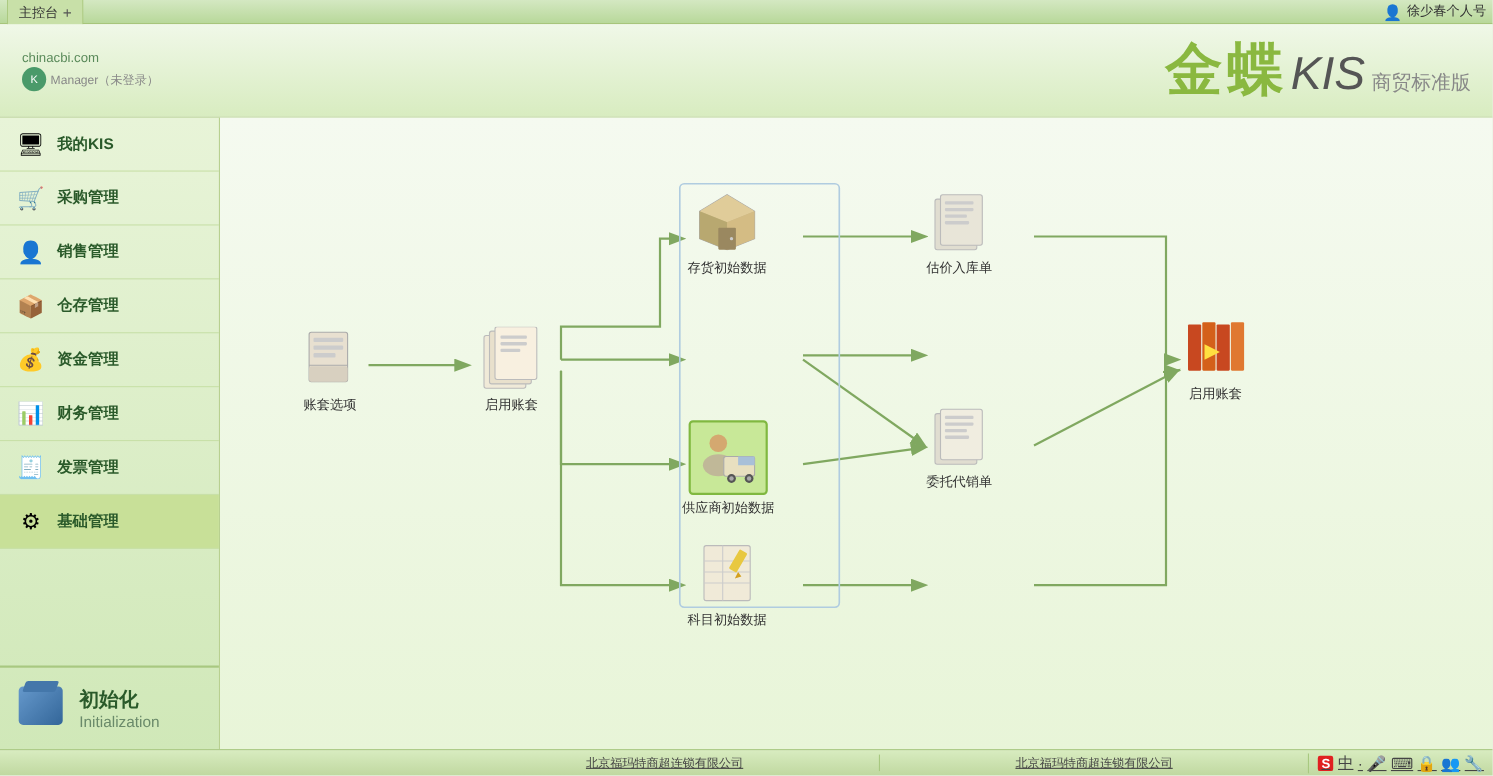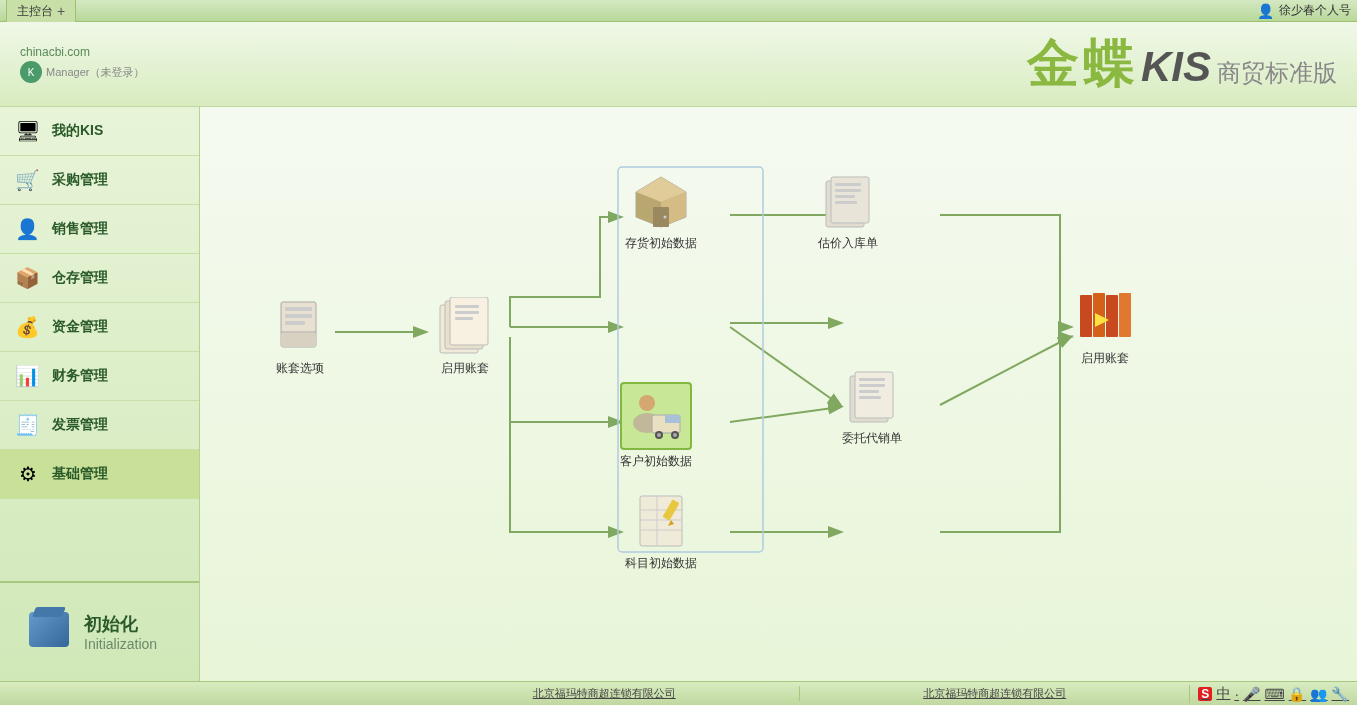--- a/index.html
+++ b/index.html
@@ -46,22 +46,22 @@
     }
     #header-logo-small { font-size: 12px; color: #5a8a5a; }
     #header-manager { font-size: 11px; color: #888; display: flex; align-items: center; gap: 4px; }
     #header-logo-icon { width: 22px; height: 22px; background: #4a9a6a; border-radius: 50%; display: inline-flex; align-items: center; justify-content: center; color: white; font-size: 10px; }
     #header-brand {
       margin-left: auto;
       display: flex; align-items: baseline; gap: 6px;
     }
     #brand-jin { font-size: 52px; color: #8ab840; font-weight: bold; letter-spacing: -2px; }
     #brand-die { font-size: 52px; color: #8ab840; font-weight: bold; }
-    #brand-kis { font-size: 42px; color: #555; font-style: italic; font-weight: bold; }
-    #brand-subtitle { font-size: 24px; color: #888; }
+    #brand-kis { font-size: 42px; color: #555; font-style: italic; font-weight: normal; }
+    #brand-subtitle { font-size: 18px; color: #888; }
 
     
     #main { display: flex; height: calc(705px - 22px - 85px - 24px); }
 
     
     #sidebar {
       width: 200px;
       background: linear-gradient(to bottom, #e8f4d8, #d0e8b8);
       border-right: 1px solid #b8d090;
       display: flex; flex-direction: column;
@@ -72,21 +72,21 @@
       cursor: pointer;
       border-bottom: 1px solid #c8e0a8;
       transition: background 0.1s;
     }
     .sidebar-item.active { background: #c8e098; }
     .sidebar-icon { width: 28px; height: 28px; display: flex; align-items: center; justify-content: center; font-size: 20px; flex-shrink: 0; }
     .sidebar-label { font-size: 14px; color: #2a5a2a; font-weight: bold; }
 
     
     #init-section {
-      padding: 24px;
+      padding: 12px;
       display: flex; align-items: center; gap: 10px;
       border-top: 2px solid #a8c880;
       margin-top: auto;
     }
     #init-text { }
     #init-title { font-size: 18px; color: #2a5a2a; font-weight: bold; }
     #init-subtitle { font-size: 14px; color: #6a8a6a; }
 
     
     #content {
@@ -323,41 +323,41 @@
             <ellipse cx="20" cy="36" rx="14" ry="10" fill="#c0b898"></ellipse>
 
             <rect x="25" y="28" width="28" height="18" rx="2" fill="#e8e0c0" stroke="#aaa" stroke-width="1"></rect>
             <polygon points="38,28 53,28 53,36 38,36" fill="#a8c0d8"></polygon>
             <circle cx="32" cy="48" r="4" fill="#555"></circle>
             <circle cx="32" cy="48" r="2" fill="#aaa"></circle>
             <circle cx="48" cy="48" r="4" fill="#555"></circle>
             <circle cx="48" cy="48" r="2" fill="#aaa"></circle>
           </svg>
         </div>
-        <div class="flow-node-label">客户初始数据</div>
+        <div class="flow-node-label">供应商初始数据</div>
       </div>
 
       <div class="flow-node" style="left:405px;top:365px;">
         <div class="flow-node-icon">
           <svg width="58" height="60" viewBox="0 0 58 60">
             <rect x="8" y="4" width="42" height="50" rx="2" fill="#f0ead8" stroke="#bbb" stroke-width="1"></rect>
 
             <line x1="8" y1="18" x2="50" y2="18" stroke="#ccc" stroke-width="1"></line>
             <line x1="8" y1="28" x2="50" y2="28" stroke="#ccc" stroke-width="1"></line>
             <line x1="8" y1="38" x2="50" y2="38" stroke="#ccc" stroke-width="1"></line>
             <line x1="25" y1="4" x2="25" y2="54" stroke="#ccc" stroke-width="1"></line>
 
             <rect x="35" y="8" width="8" height="20" rx="1" fill="#e8c840" transform="rotate(30 39 18)"></rect>
             <polygon points="39,28 36,34 42,32" fill="#d4a020"></polygon>
           </svg>
         </div>
         <div class="flow-node-label">科目初始数据</div>
       </div>
 
-      <div class="flow-node" style="left:598px;top:45px;">
+      <div class="flow-node" style="left:622px;top:45px;">
         <div class="flow-node-icon">
           <svg width="55" height="58" viewBox="0 0 55 58">
             <rect x="5" y="8" width="38" height="46" rx="2" fill="#e0ddd0" stroke="#bbb" stroke-width="1"></rect>
             <rect x="10" y="4" width="38" height="46" rx="2" fill="#e8e5d8" stroke="#bbb" stroke-width="1"></rect>
             <rect x="14" y="10" width="26" height="3" rx="1" fill="#ccc"></rect>
             <rect x="14" y="16" width="26" height="3" rx="1" fill="#ccc"></rect>
             <rect x="14" y="22" width="20" height="3" rx="1" fill="#ccc"></rect>
             <rect x="14" y="28" width="22" height="3" rx="1" fill="#ccc"></rect>
           </svg>
         </div>

